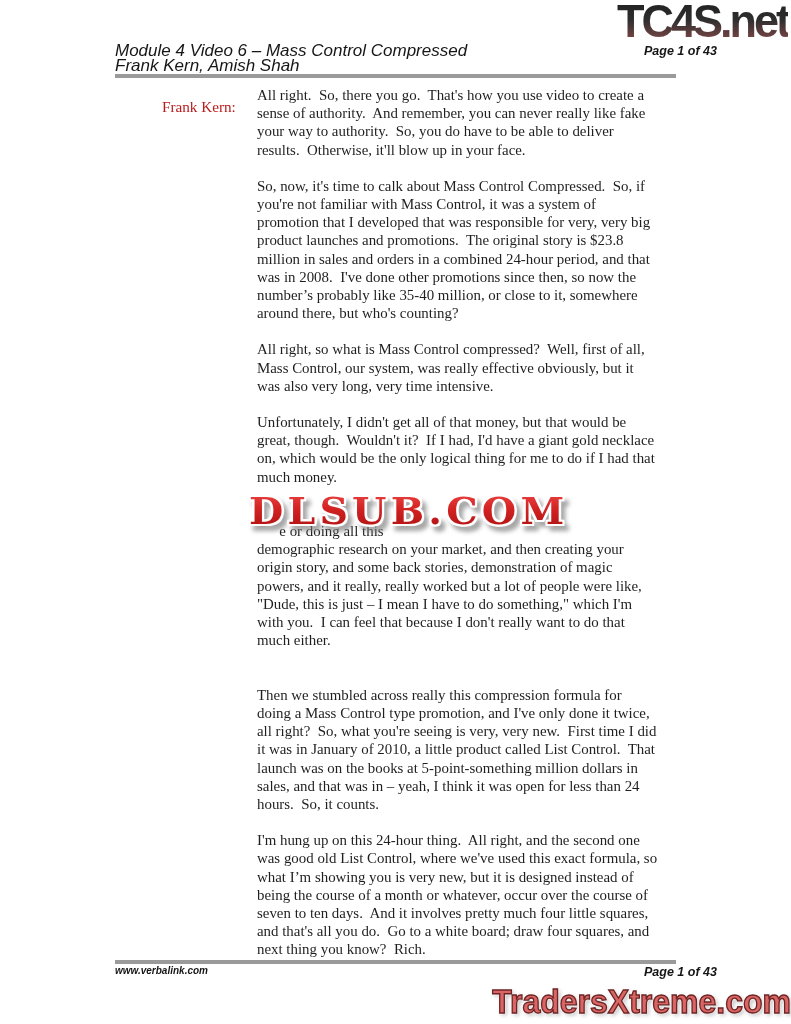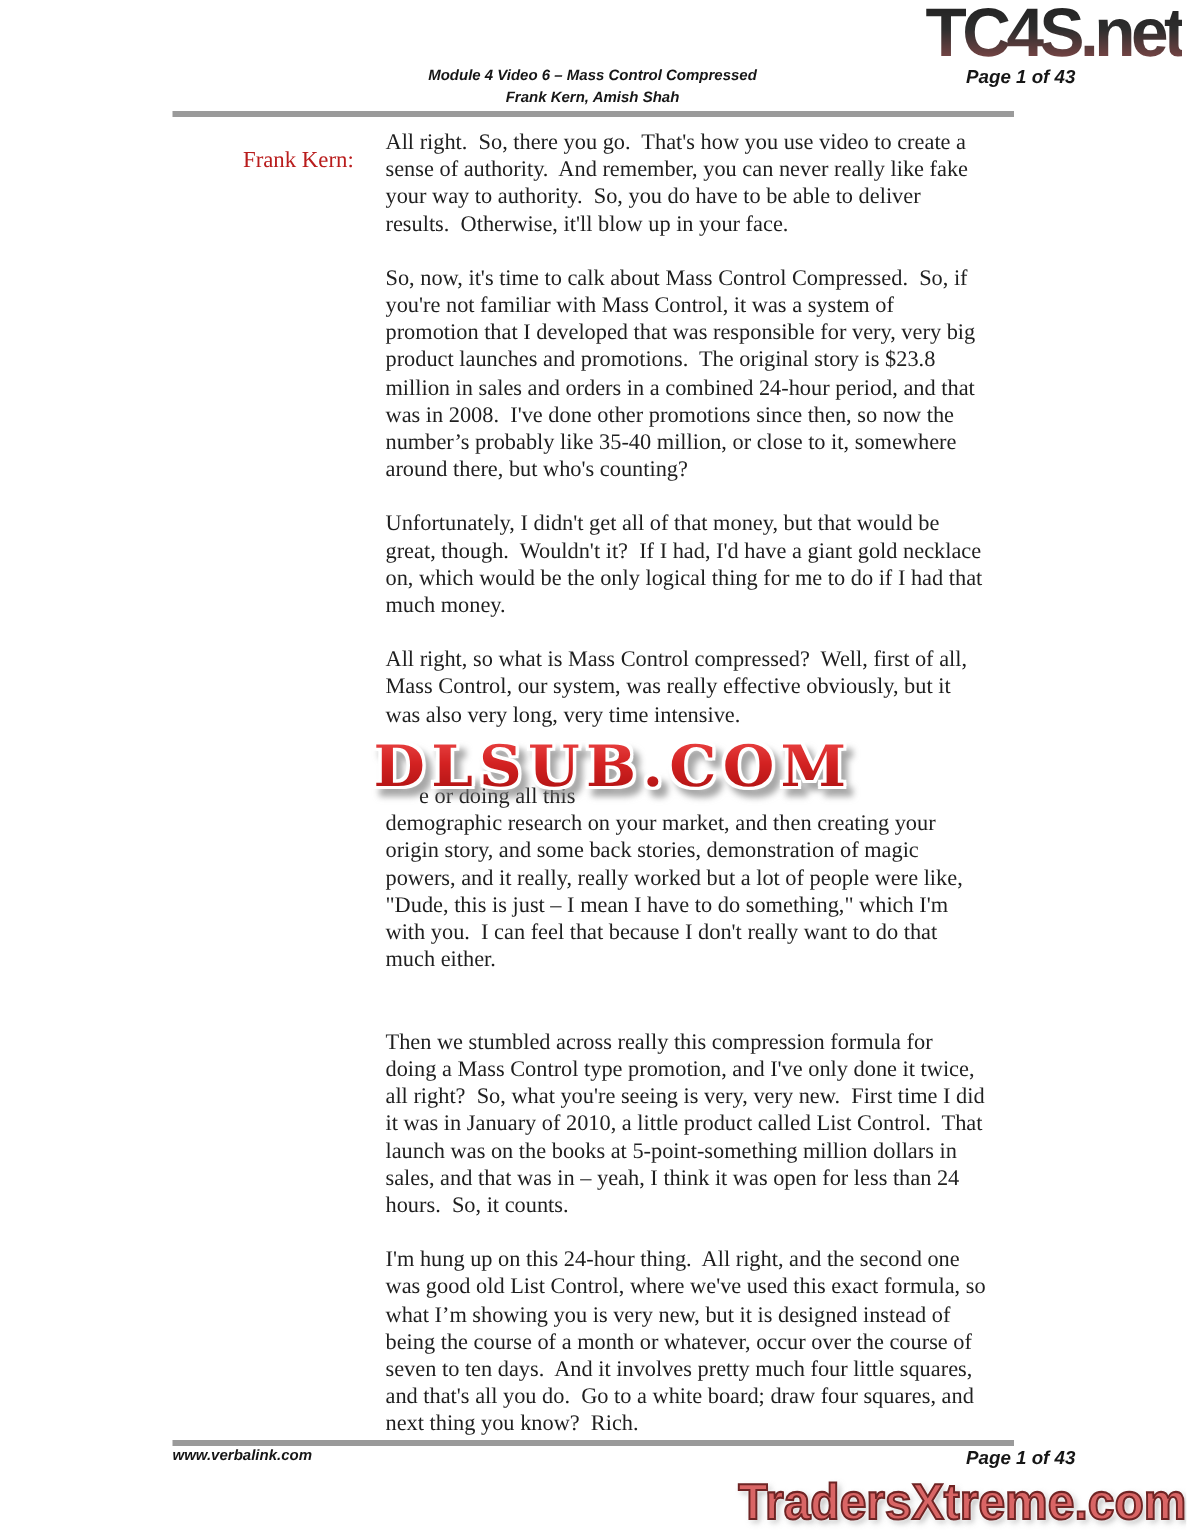--- a/index.html
+++ b/index.html
@@ -28,25 +28,25 @@
     -webkit-background-clip: text;
     background-clip: text;
     color: transparent;
     transform: scaleY(1.02);
   }
   .header-title-block {
     position: absolute;
     top: 44px;
     left: 115px;
     width: 560px;
-    text-align: center;
-    font-family: "Liberation Sans", sans-serif;
-    font-weight: bold;
-    font-style: italic;
-    font-size: 10px;
+    text-align: left;
+    font-family: "Liberation Sans", sans-serif;
+    font-weight: normal;
+    font-style: italic;
+    font-size: 17px;
     line-height: 14.5px;
     color: #161616;
   }
   .header-page-label {
     position: absolute;
     top: 44px;
     left: 644px;
     font-family: "Liberation Sans", sans-serif;
     font-weight: bold;
     font-style: italic;
@@ -176,27 +176,27 @@
 your way to authority.  So, you do have to be able to deliver
 results.  Otherwise, it'll blow up in your face.</div>
     <div class="para">So, now, it's time to calk about Mass Control Compressed.  So, if
 you're not familiar with Mass Control, it was a system of
 promotion that I developed that was responsible for very, very big
 product launches and promotions.  The original story is $23.8
 million in sales and orders in a combined 24-hour period, and that
 was in 2008.  I've done other promotions since then, so now the
 number’s probably like 35-40 million, or close to it, somewhere
 around there, but who's counting?</div>
+    <div class="para">All right, so what is Mass Control compressed?  Well, first of all,
+Mass Control, our system, was really effective obviously, but it
+was also very long, very time intensive.</div>
     <div class="para">Unfortunately, I didn't get all of that money, but that would be
 great, though.  Wouldn't it?  If I had, I'd have a giant gold necklace
 on, which would be the only logical thing for me to do if I had that
 much money.</div>
-    <div class="para">All right, so what is Mass Control compressed?  Well, first of all,
-Mass Control, our system, was really effective obviously, but it
-was also very long, very time intensive.</div>
     <div class="para para-watermarked">
       <span class="dlsub-watermark">DLSUB.COM</span><span>e or doing all this
 demographic research on your market, and then creating your
 origin story, and some back stories, demonstration of magic
 powers, and it really, really worked but a lot of people were like,
 "Dude, this is just – I mean I have to do something," which I'm
 with you.  I can feel that because I don't really want to do that
 much either.</span>
     </div>
     <div class="para">Then we stumbled across really this compression formula for

